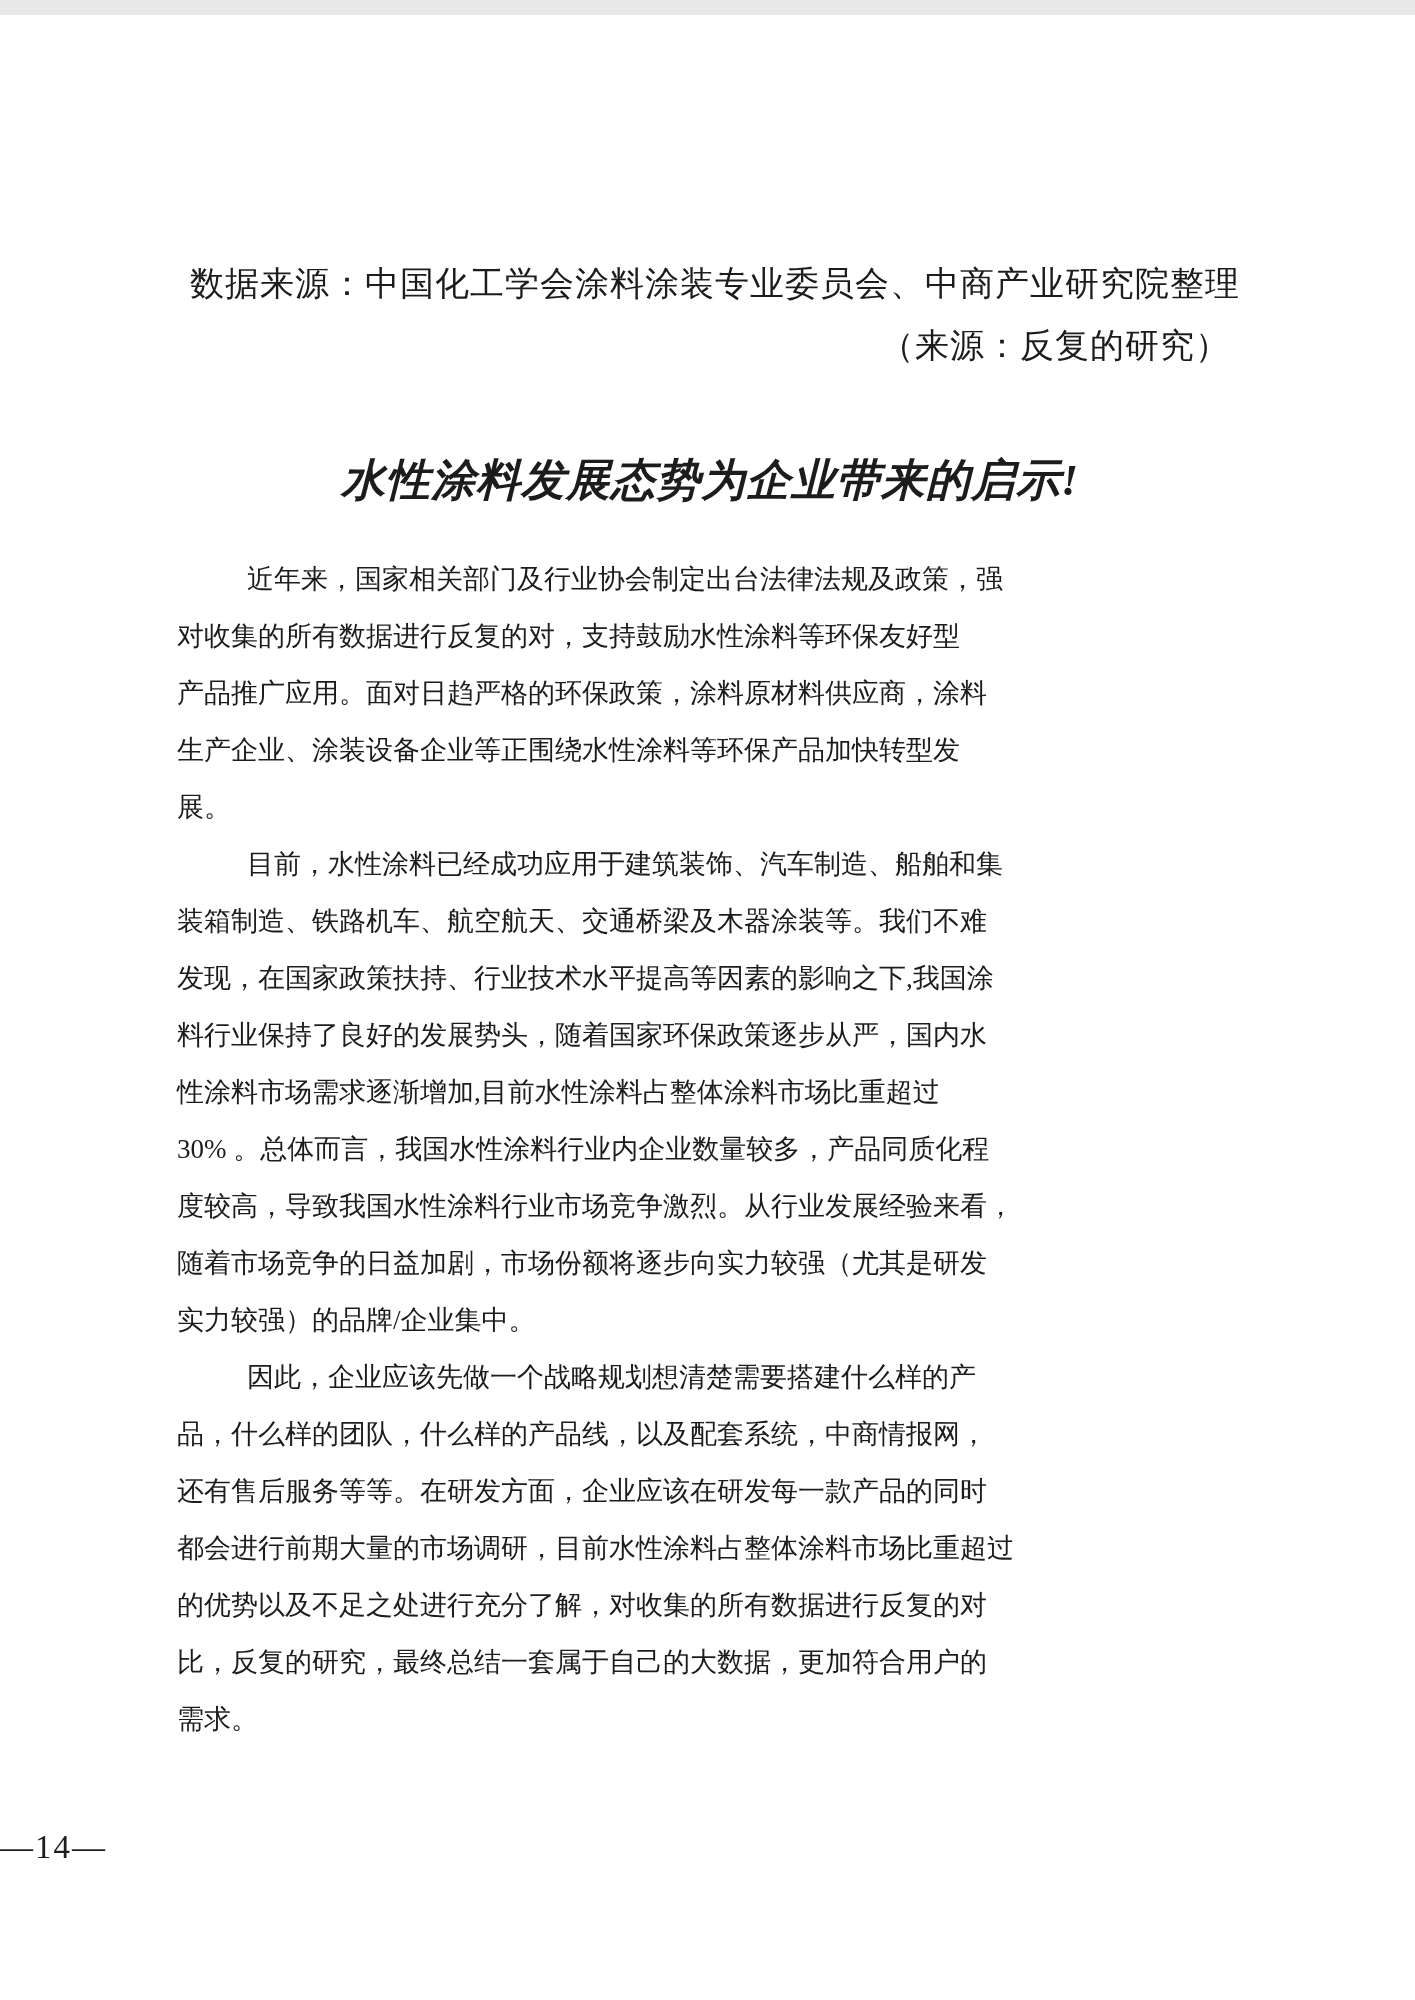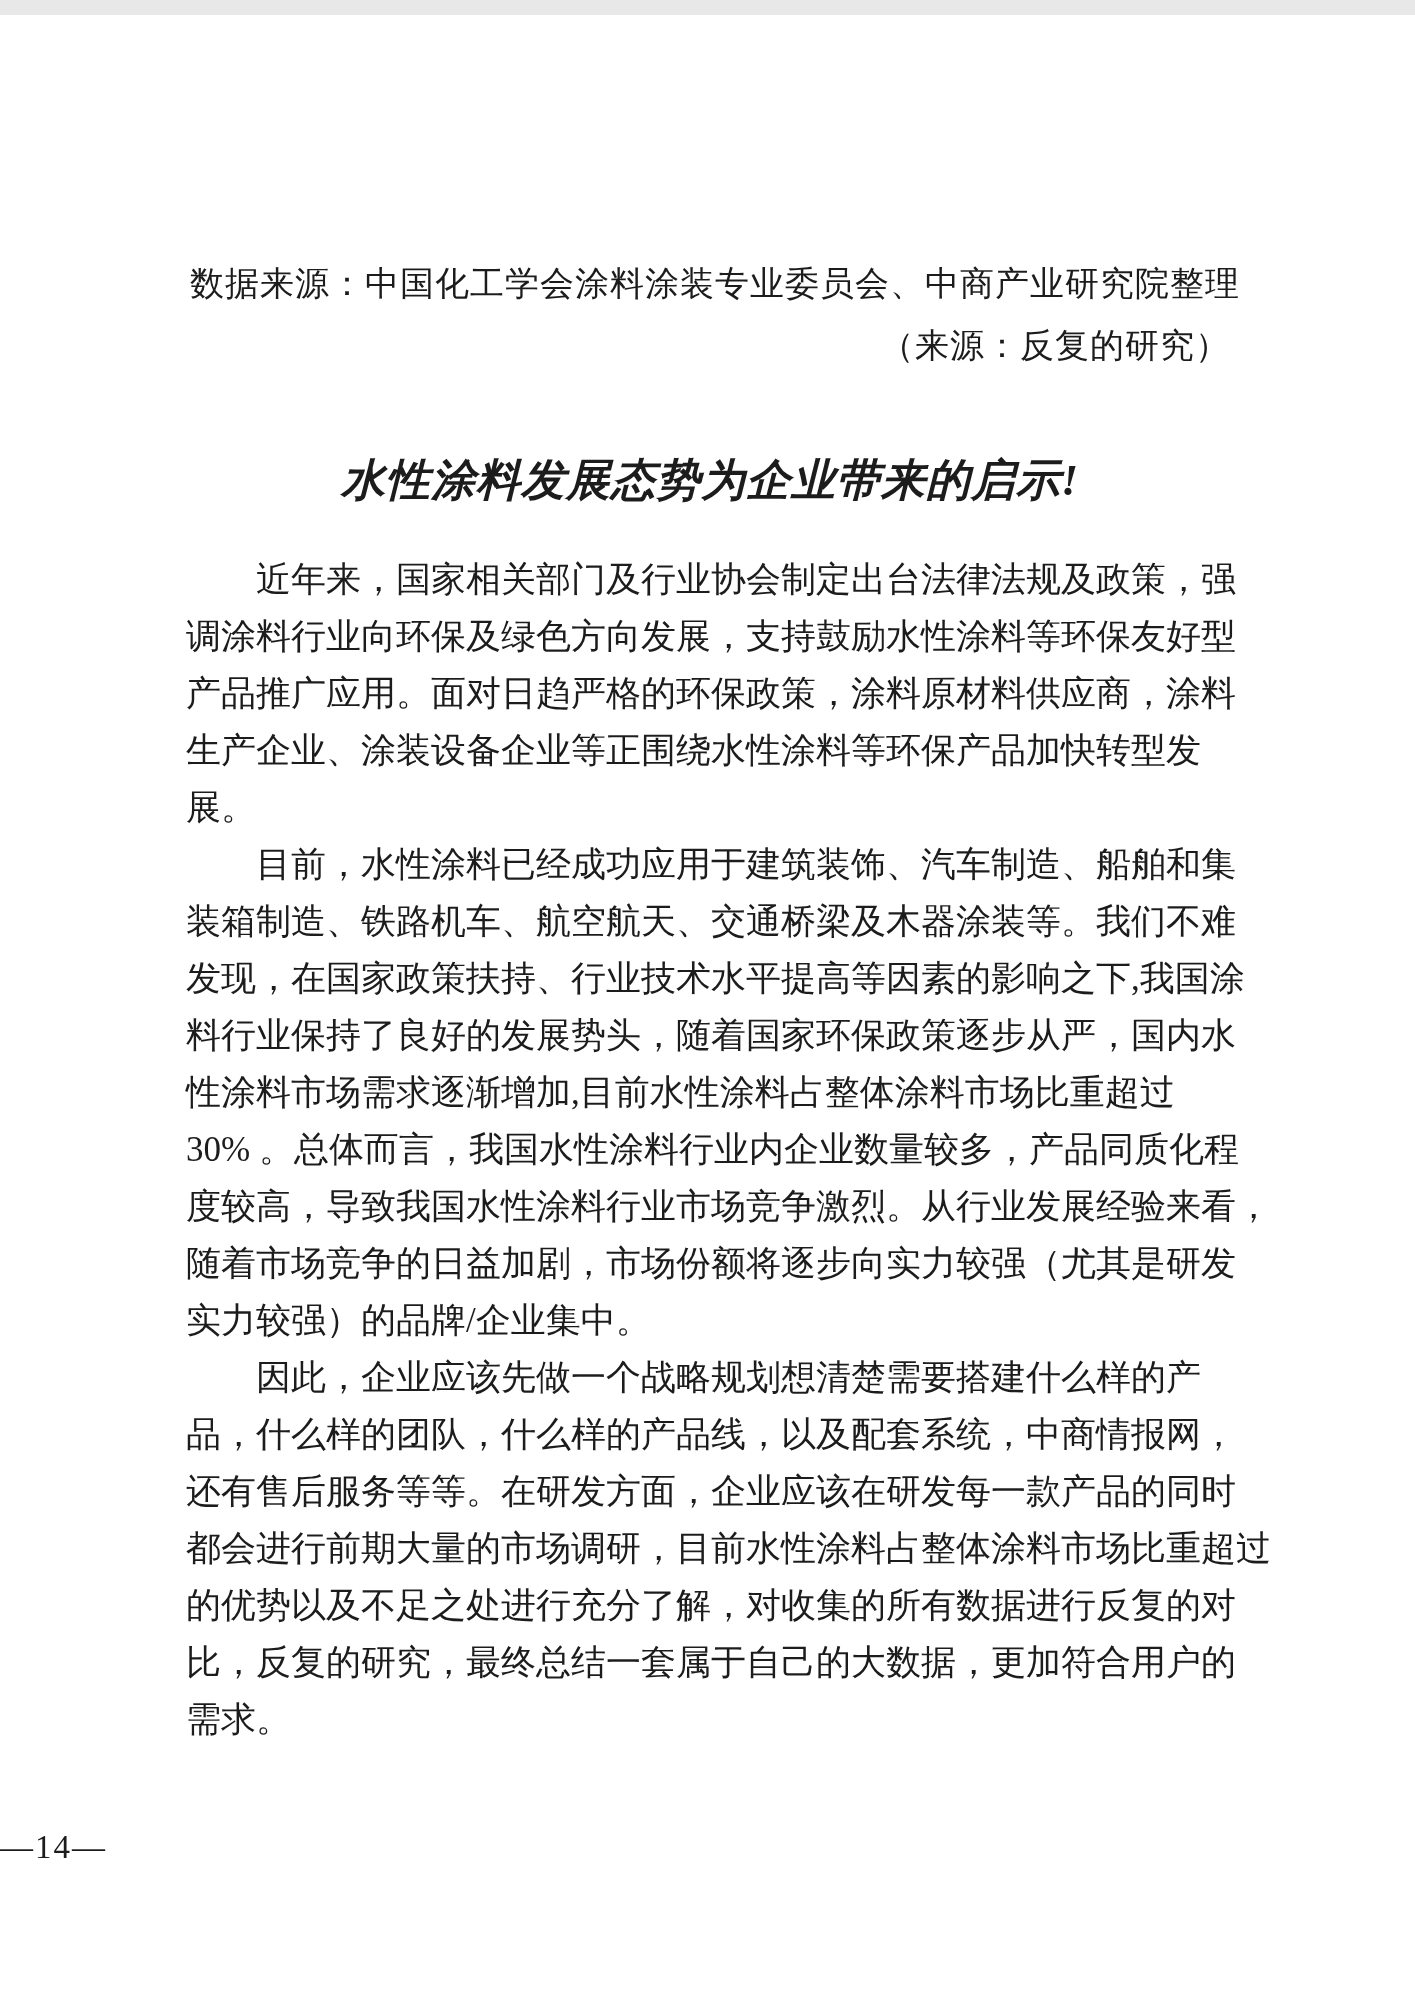--- a/index.html
+++ b/index.html
@@ -34,24 +34,24 @@
     width: 1120px;
     text-align: center;
     font-size: 44px;
     font-weight: bold;
     letter-spacing: 1px;
     white-space: nowrap;
     font-style: italic;
   }
   .body {
     position: absolute;
-    left: 186px;
+    left: 177px;
     top: 536px;
     width: 1080px;
-    font-size: 35px;
+    font-size: 27px;
     line-height: 57px;
   }
   .line {
     white-space: nowrap;
     height: 57px;
   }
   .indent { padding-left: 70px; }
   .footer {
     position: absolute;
     left: 0;
@@ -71,21 +71,21 @@
     <div class="source-line">数据来源：中国化工学会涂料涂装专业委员会、中商产业研究院整理</div>
     <div class="source-line align-right">（来源：反复的研究）</div>
   </div>
 
   <h1 class="title">水性涂料发展态势为企业带来的启示!</h1>
 
   <div class="body">
 
     <div class="para">
       <div class="line indent">近年来，国家相关部门及行业协会制定出台法律法规及政策，强</div>
-      <div class="line">调涂料行业向环保及绿色方向发展，支持鼓励水性涂料等环保友好型</div>
+      <div class="line">对收集的所有数据进行反复的对，支持鼓励水性涂料等环保友好型</div>
       <div class="line">产品推广应用。面对日趋严格的环保政策，涂料原材料供应商，涂料</div>
       <div class="line">生产企业、涂装设备企业等正围绕水性涂料等环保产品加快转型发</div>
       <div class="line">展。</div>
     </div>
 
     <div class="para">
       <div class="line indent">目前，水性涂料已经成功应用于建筑装饰、汽车制造、船舶和集</div>
       <div class="line">装箱制造、铁路机车、航空航天、交通桥梁及木器涂装等。我们不难</div>
       <div class="line">发现，在国家政策扶持、行业技术水平提高等因素的影响之下,我国涂</div>
       <div class="line">料行业保持了良好的发展势头，随着国家环保政策逐步从严，国内水</div>

